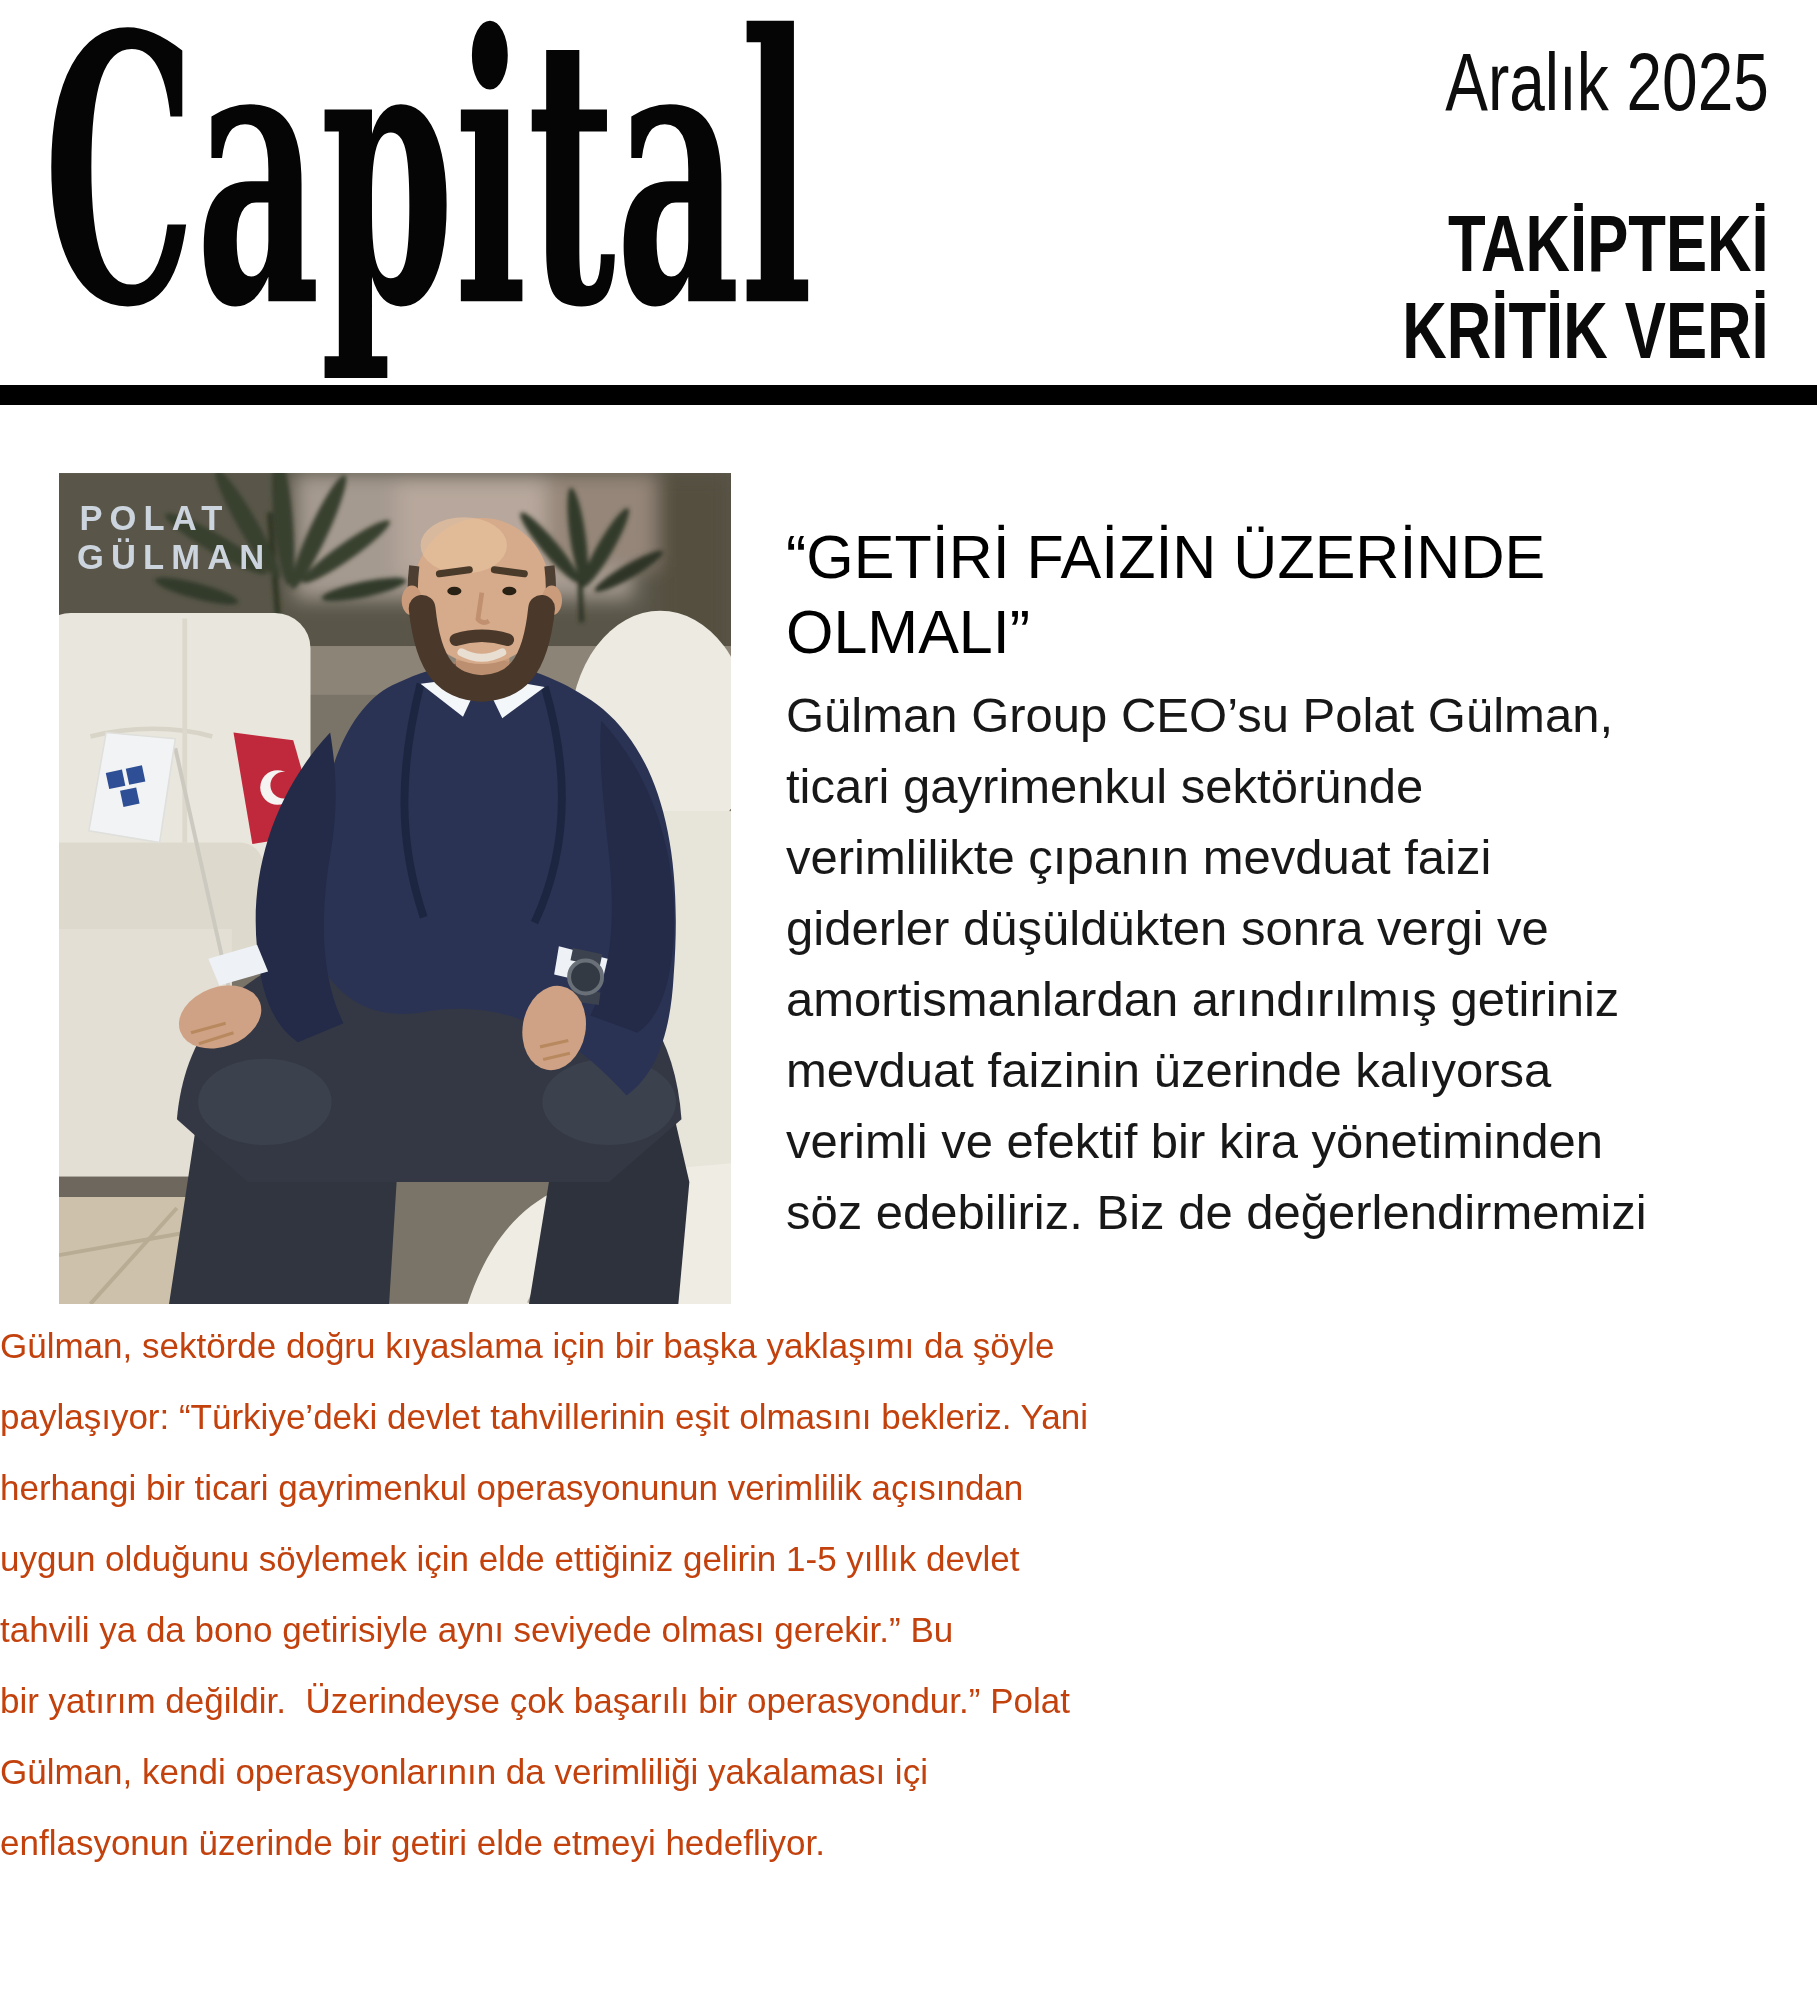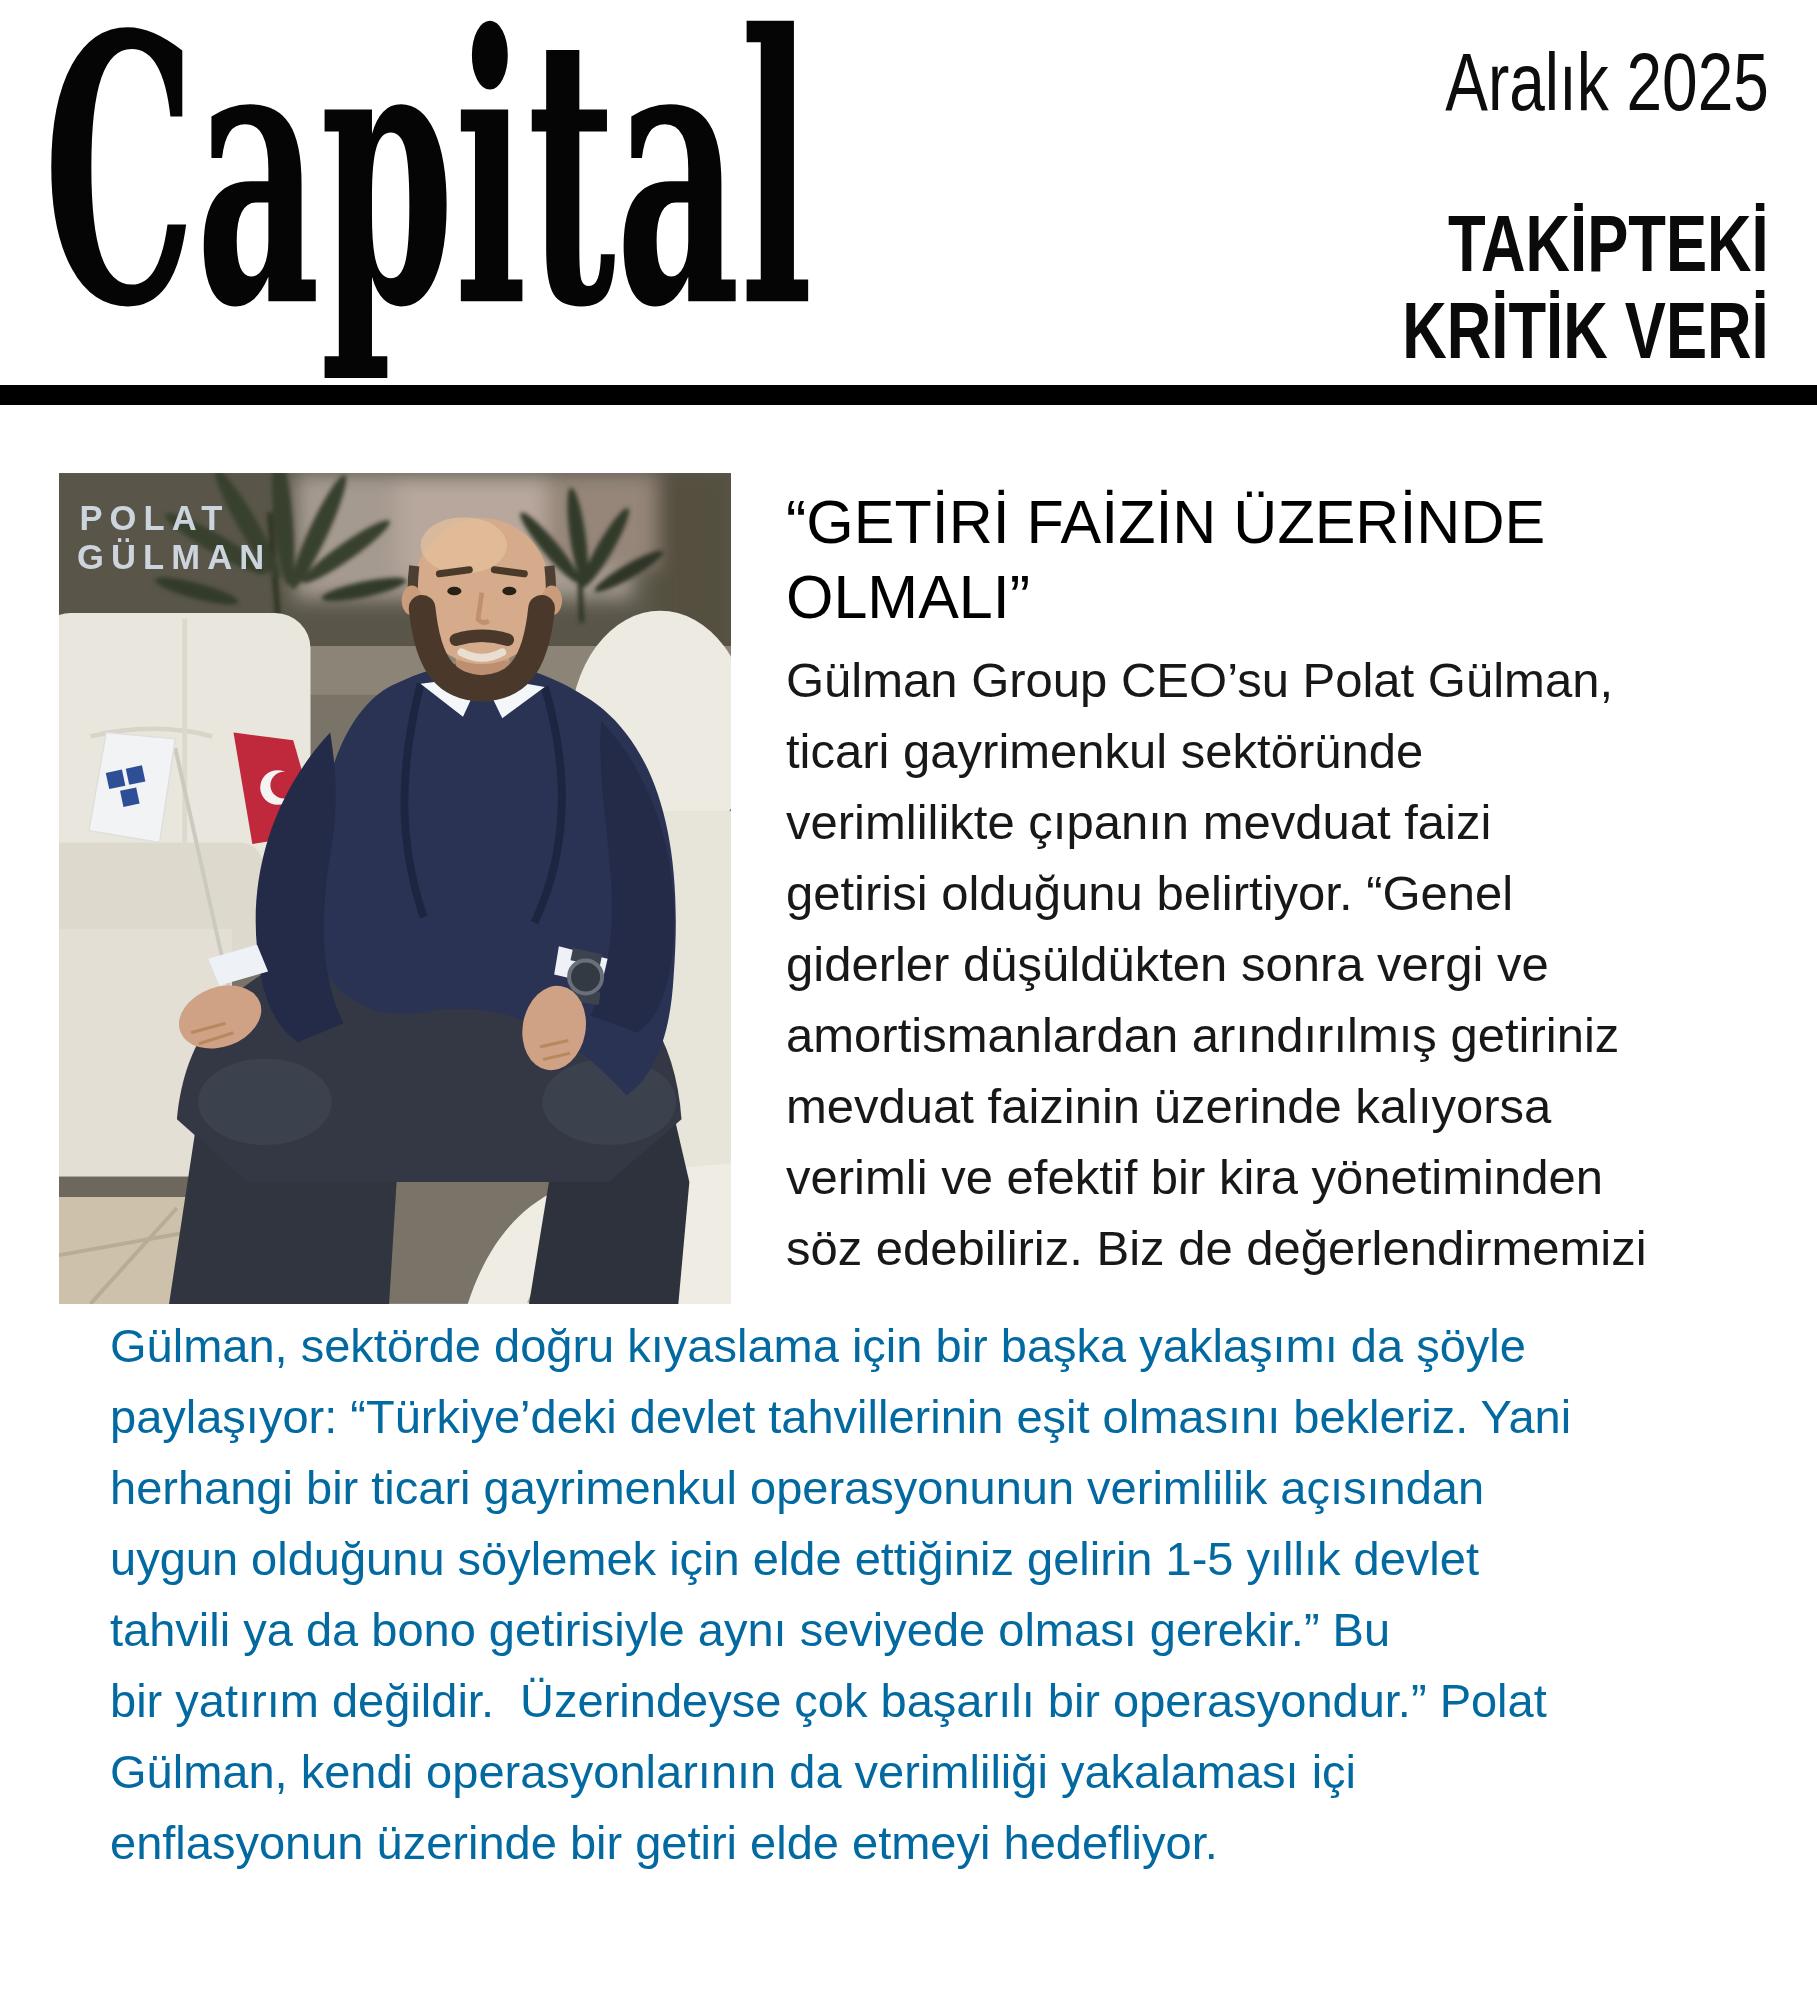--- a/index.html
+++ b/index.html
@@ -35,21 +35,21 @@
   .top-row { display:flex; align-items:center; margin-top:60px; }
   .photo { margin-left:59px; margin-top:7.9px; flex:0 0 auto; display:block; }
   .right-col { margin-left:55px; width:991px; }
 
   h1 { margin:0; font-size:61px; font-weight:normal; color:#000000; line-height:75px; letter-spacing:0; }
   h1 .hline { white-space:pre; }
 
   .intro { margin-top:10px; font-size:49px; color:#181818; }
   .intro .line { line-height:71px; white-space:pre; }
 
-  .body-par { margin-left:110px; margin-top:6.3px; font-size:47px; color:#0369a1; }
+  .body-par { margin-top:6.3px; font-size:35px; color:#c2410c; }
   .body-par .line { line-height:71px; white-space:pre; }
 
   .caption-text {
     font-family:"Liberation Sans","DejaVu Sans",sans-serif;
     font-size:44px; font-weight:600; letter-spacing:9px;
   }
 </style>
 </head>
 <body>
 
@@ -219,21 +219,20 @@
 
       <div class="right-col">
         <h1>
           <div class="hline">“GETİRİ FAİZİN ÜZERİNDE</div>
           <div class="hline">OLMALI”</div>
         </h1>
         <div class="intro">
           <div class="line">Gülman Group CEO’su Polat Gülman,</div>
           <div class="line">ticari gayrimenkul sektöründe</div>
           <div class="line">verimlilikte çıpanın mevduat faizi</div>
-          <div class="line">getirisi olduğunu belirtiyor. “Genel</div>
           <div class="line">giderler düşüldükten sonra vergi ve</div>
           <div class="line">amortismanlardan arındırılmış getiriniz</div>
           <div class="line">mevduat faizinin üzerinde kalıyorsa</div>
           <div class="line">verimli ve efektif bir kira yönetiminden</div>
           <div class="line">söz edebiliriz. Biz de değerlendirmemizi</div>
         </div>
       </div>
     </div>
 
     <div class="body-par">

